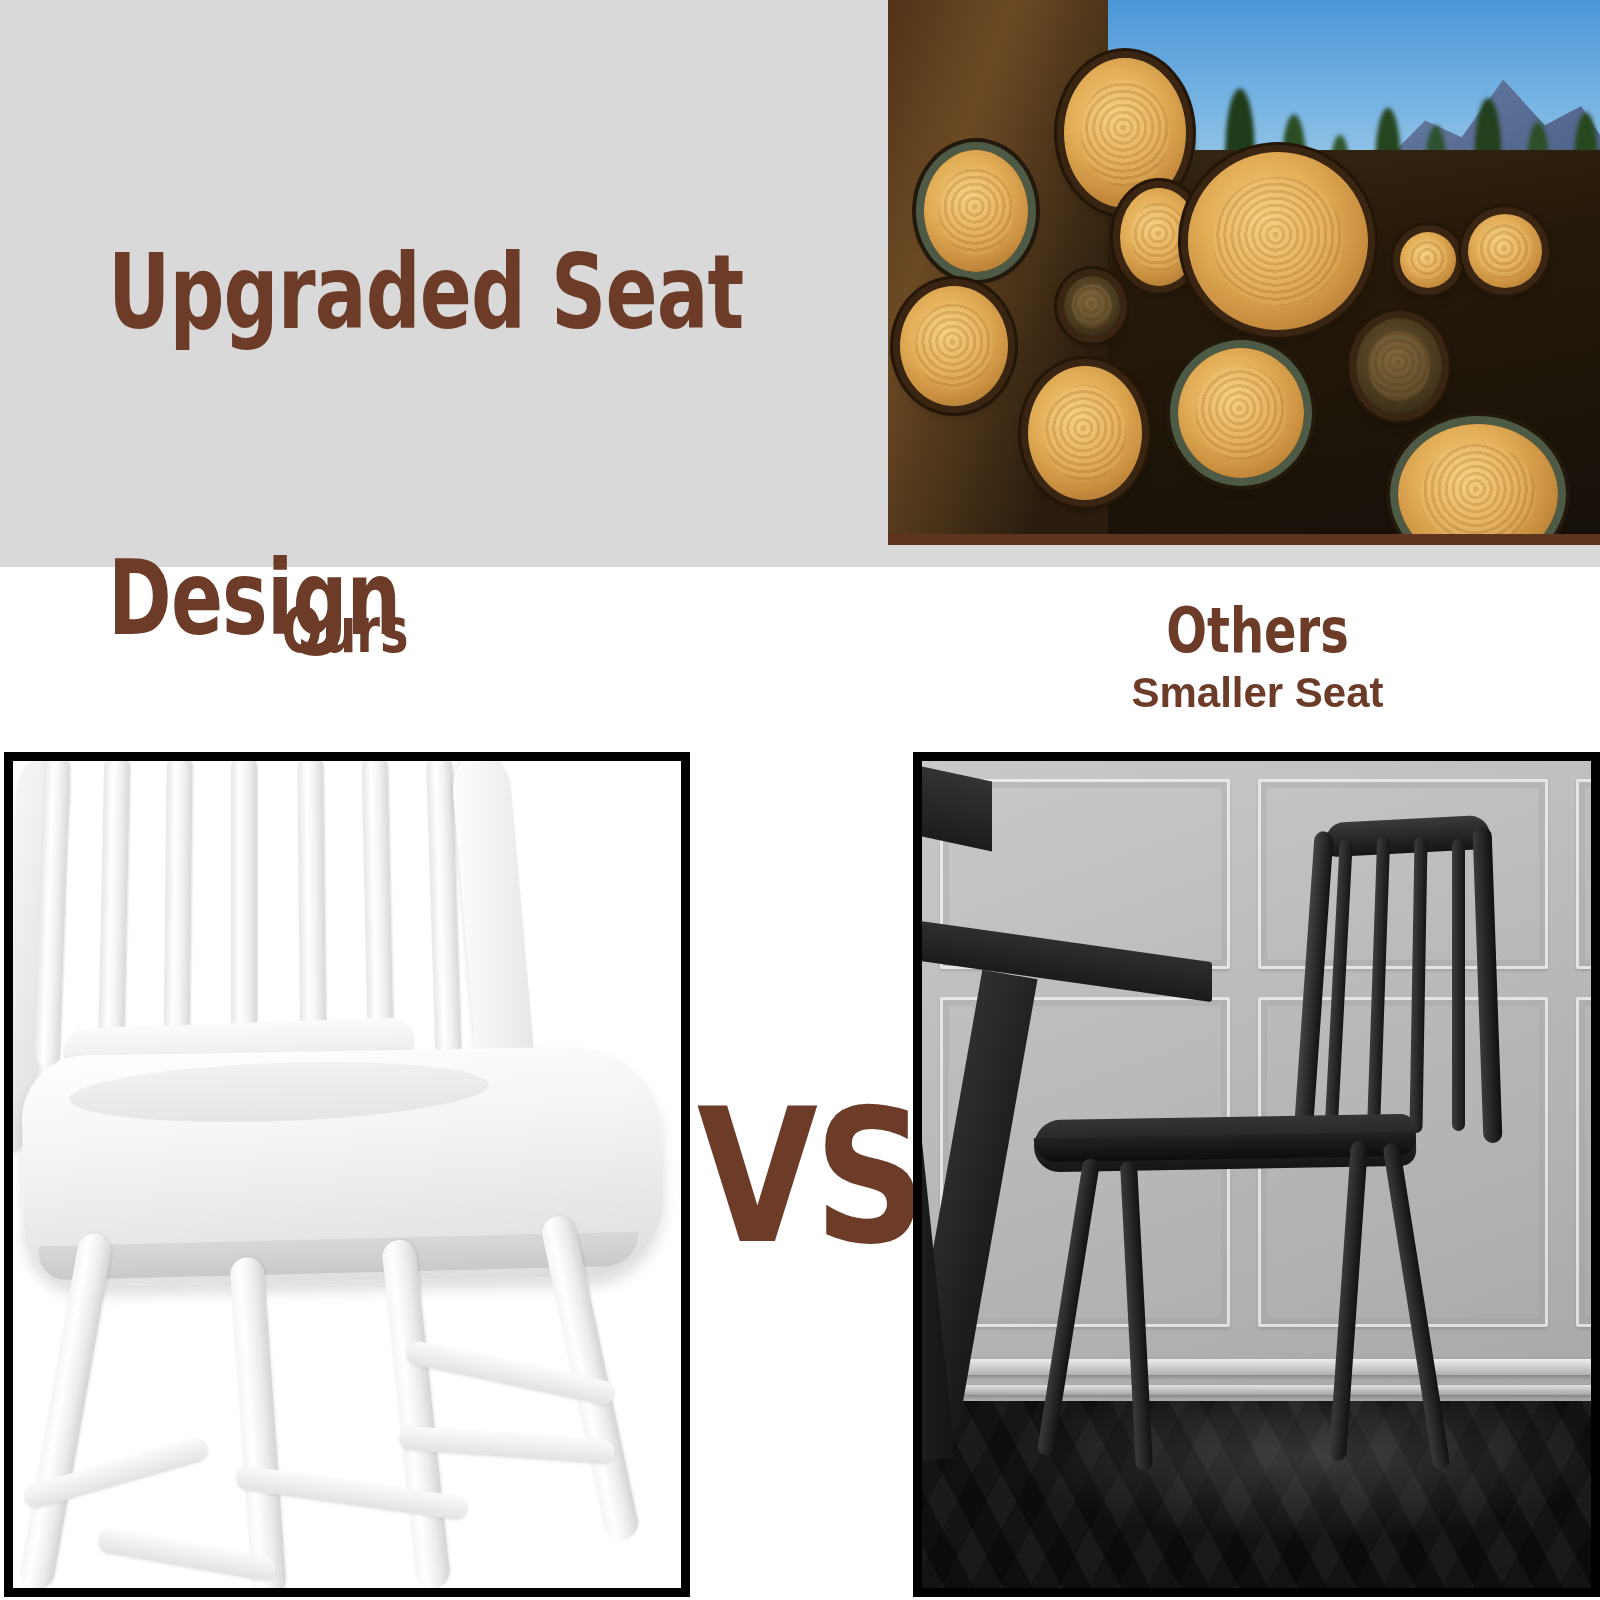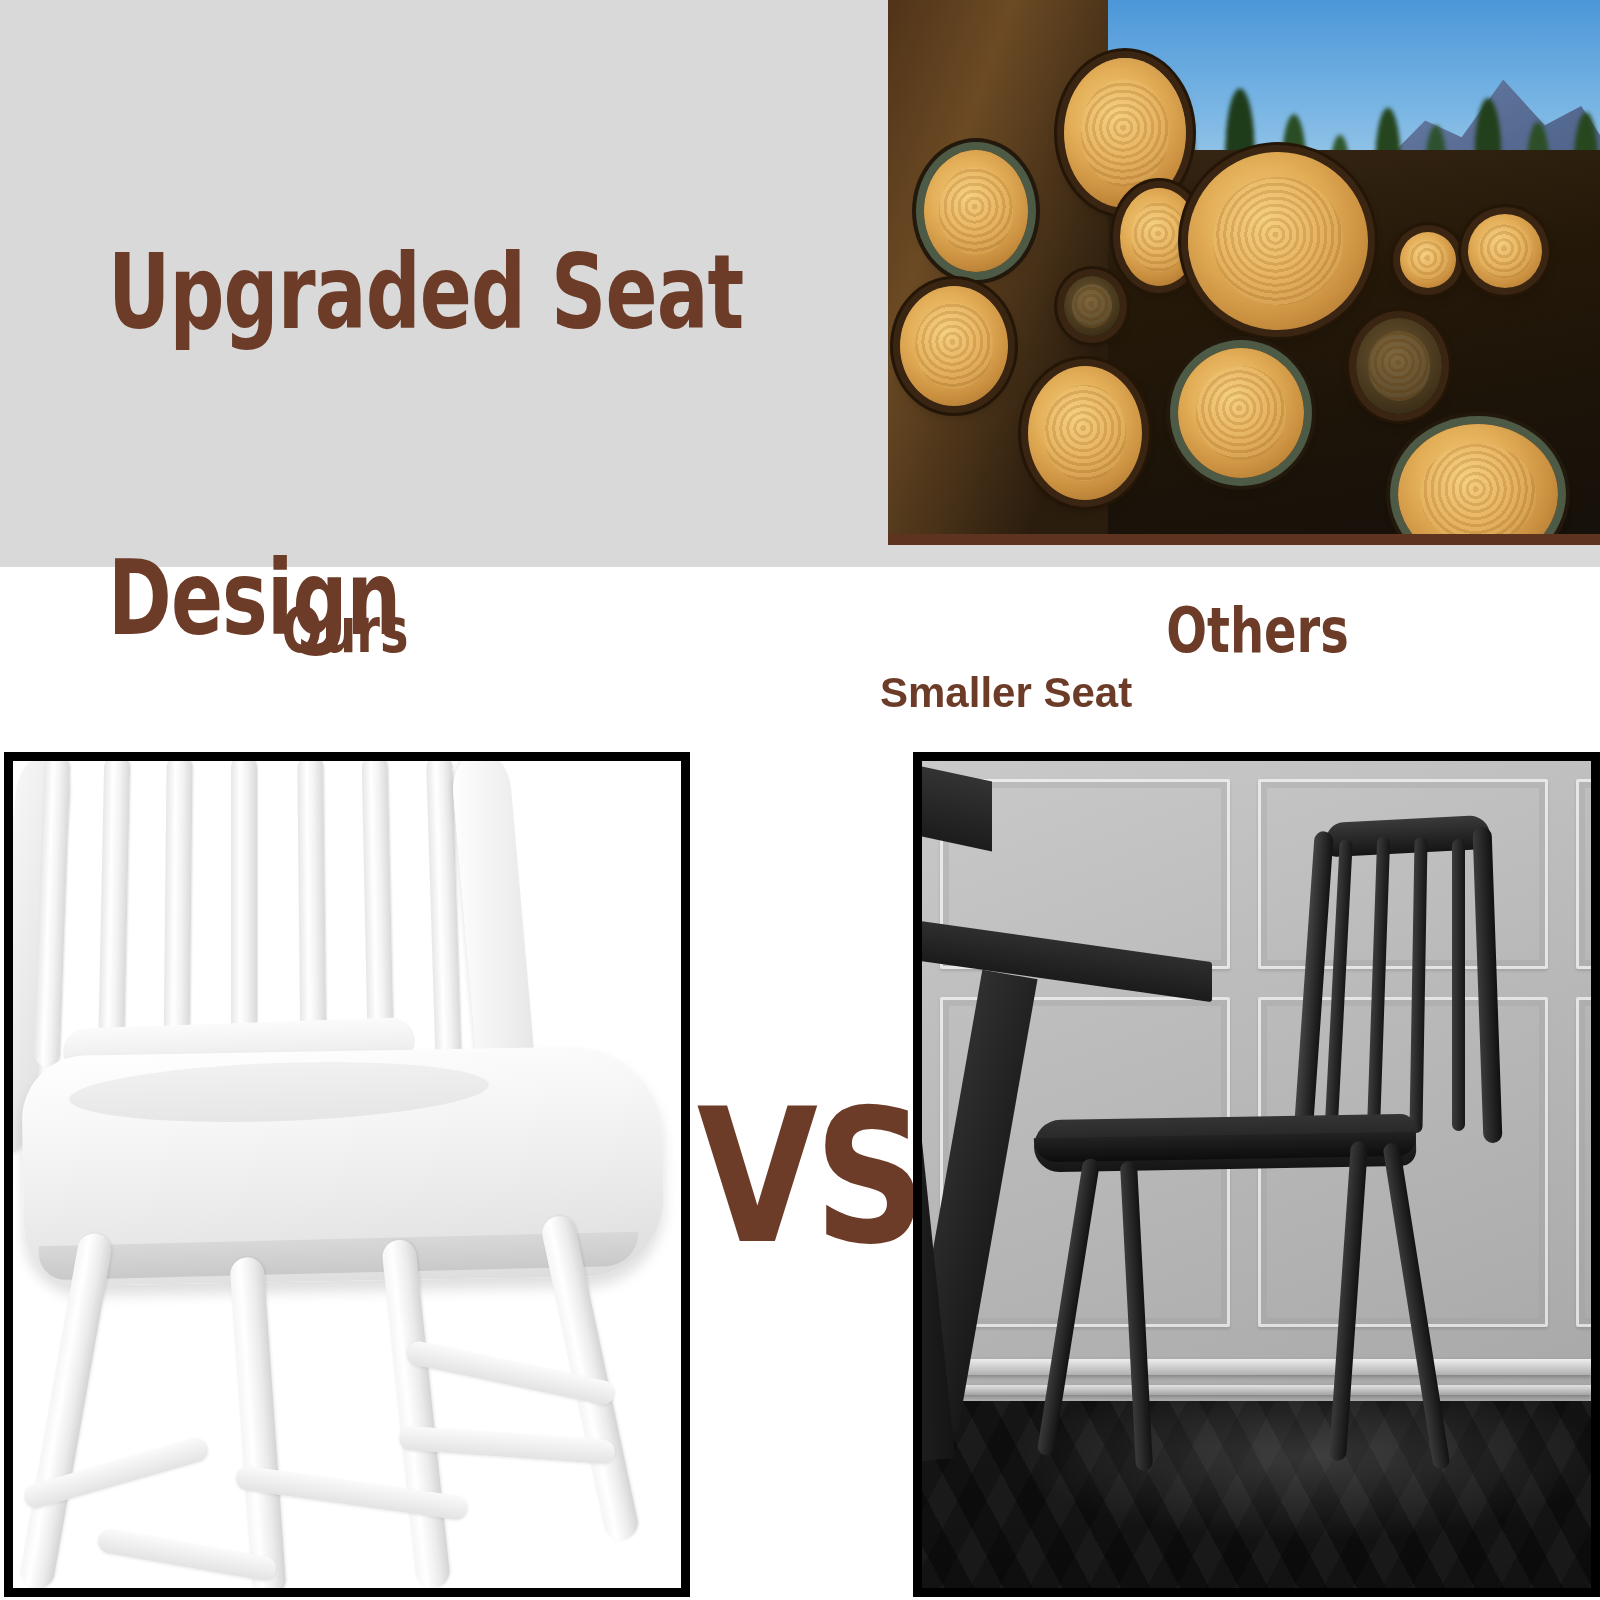--- a/index.html
+++ b/index.html
@@ -136,21 +136,21 @@
   .col-sub {
     position:absolute;
     color:#6d3c28;
     font-family:"Liberation Sans", sans-serif;
     font-weight:700;
     font-size:42px;
     line-height:1;
     white-space:nowrap;
   }
   #ours-sub   { left:0px;   top:672px; width:690px;  text-align:center; }
-  #others-sub { left:880px; top:672px; width:685px;  }
+  #others-sub { left:915px; top:672px; width:685px;  text-align:center; }
 
   
   #vs-badge {
     position:absolute; left:690px; top:1082px; width:225px; height:190px;
     color:#6d3c28;
     font-family:"Liberation Sans Narrow","DejaVu Sans Condensed","Liberation Sans", sans-serif;
     font-weight:700;
     font-size:185px;
     line-height:190px;
     text-align:center;

